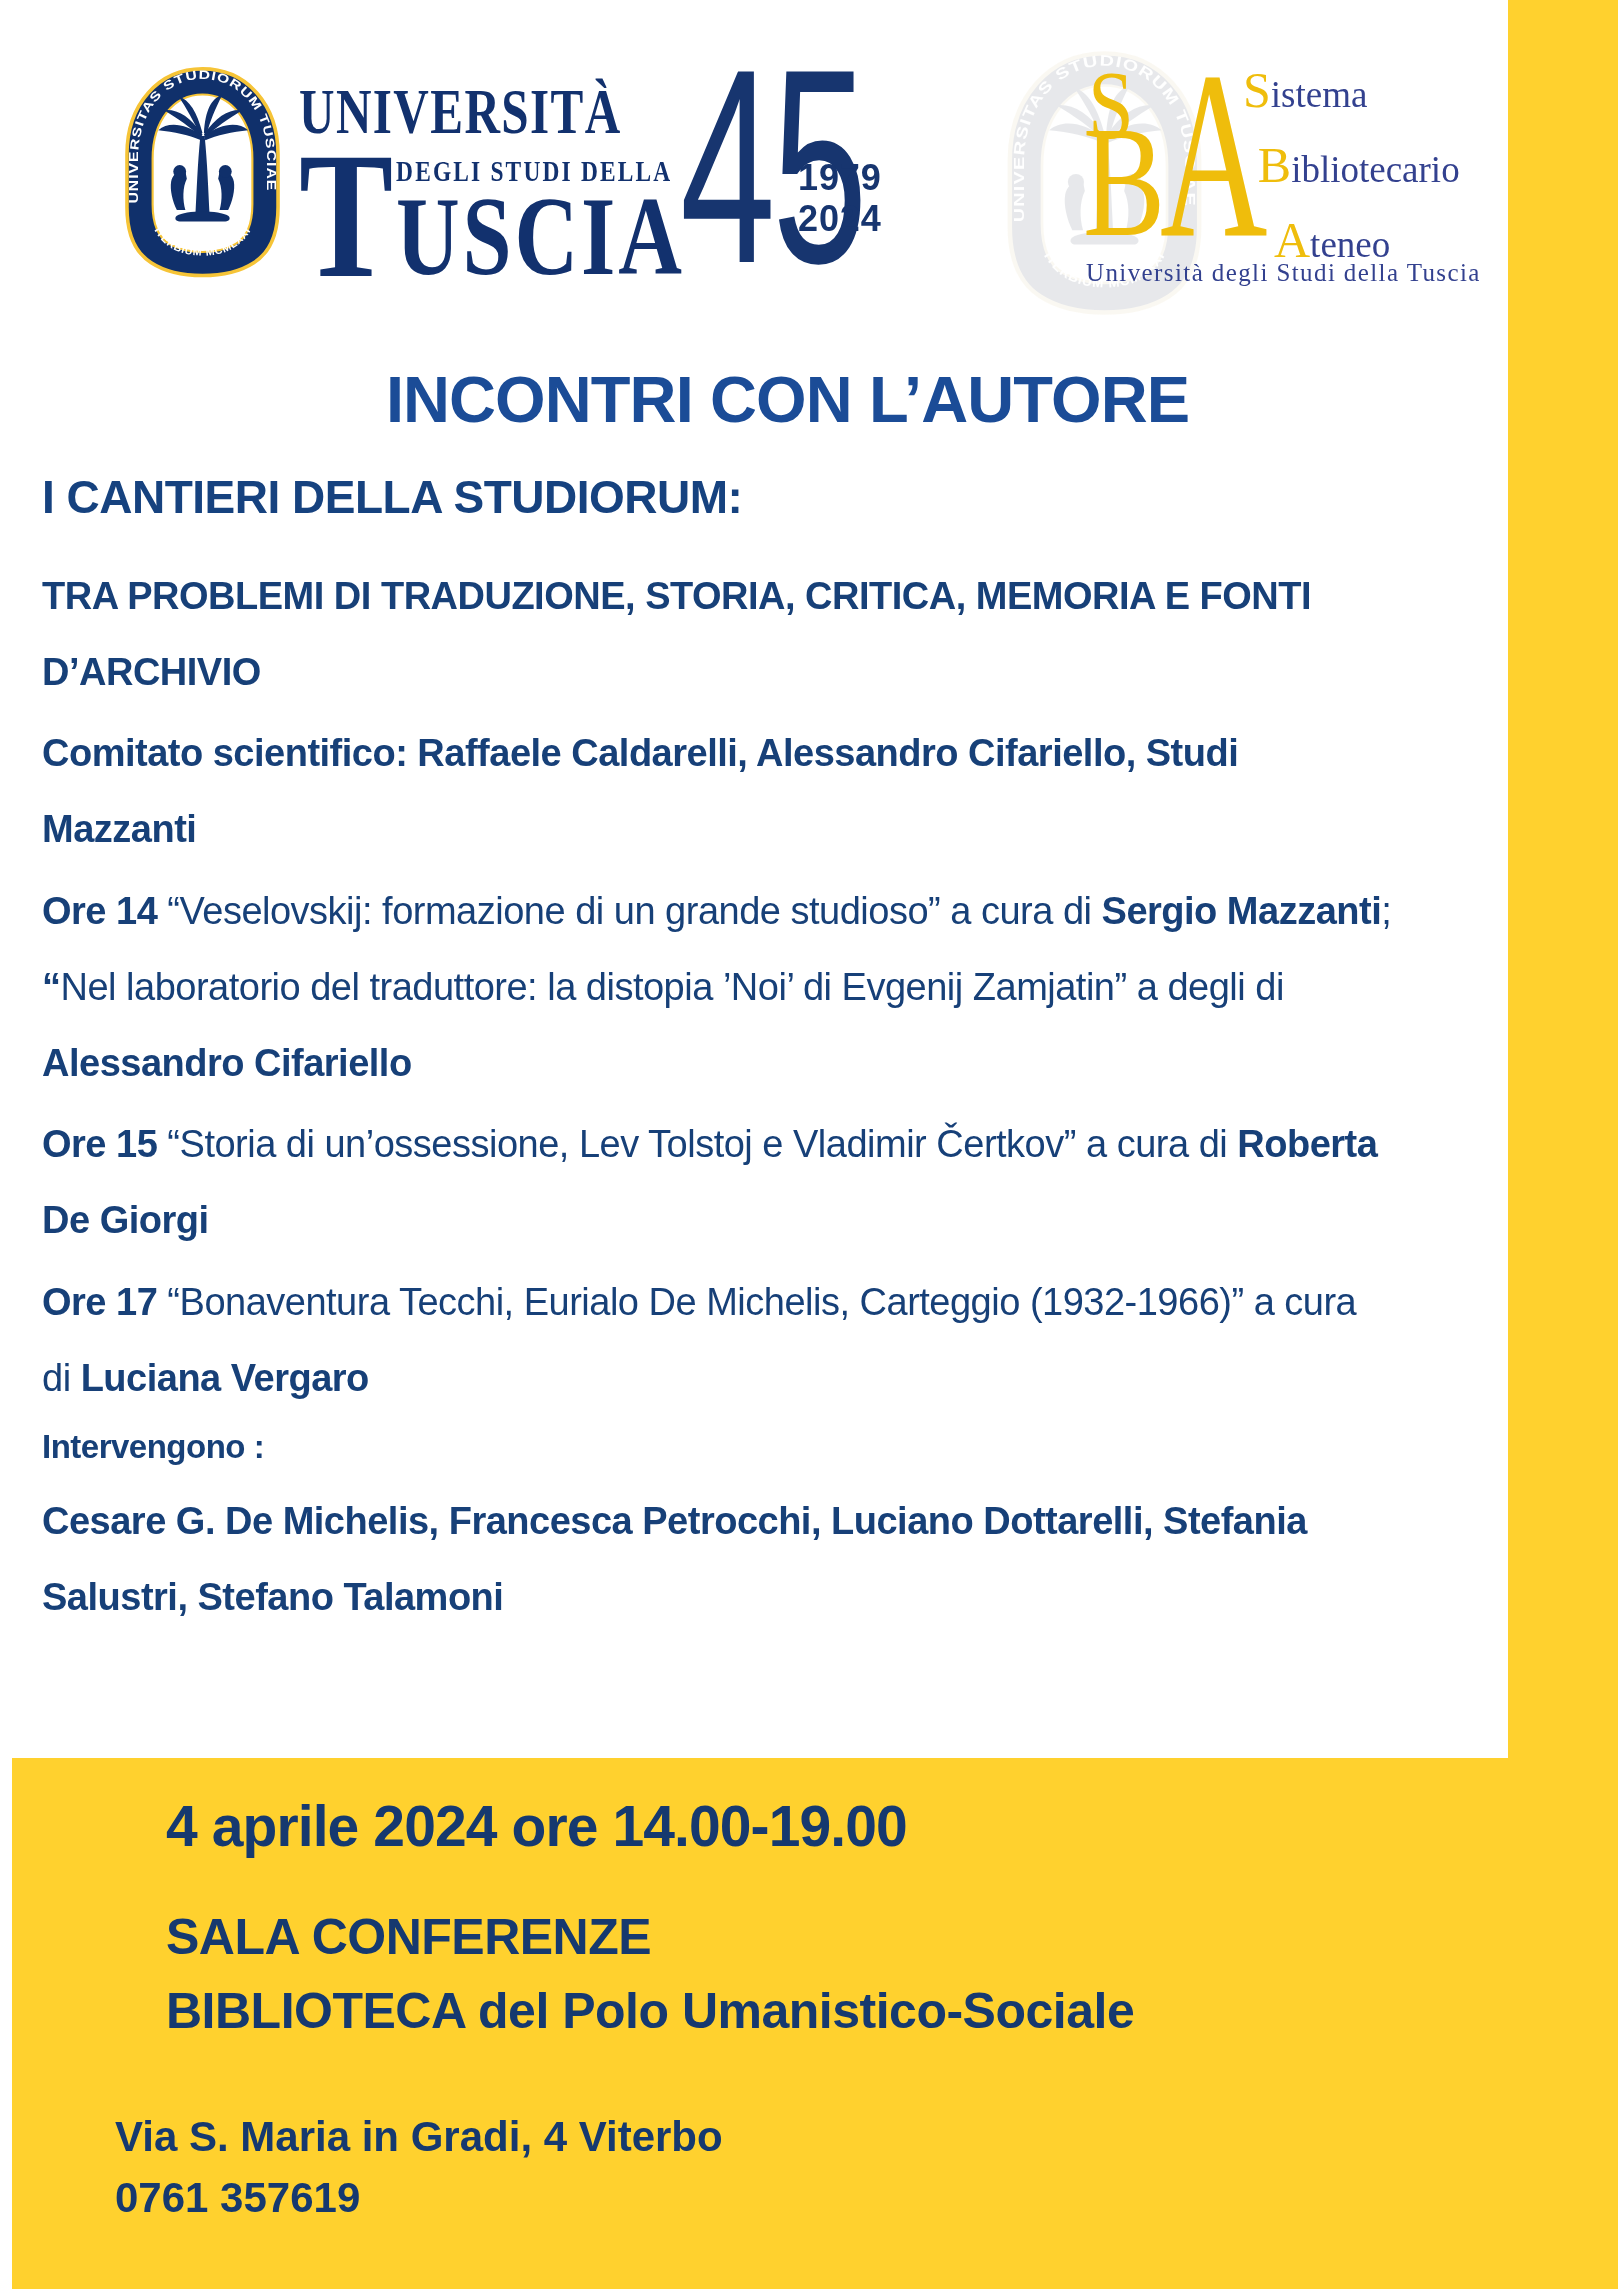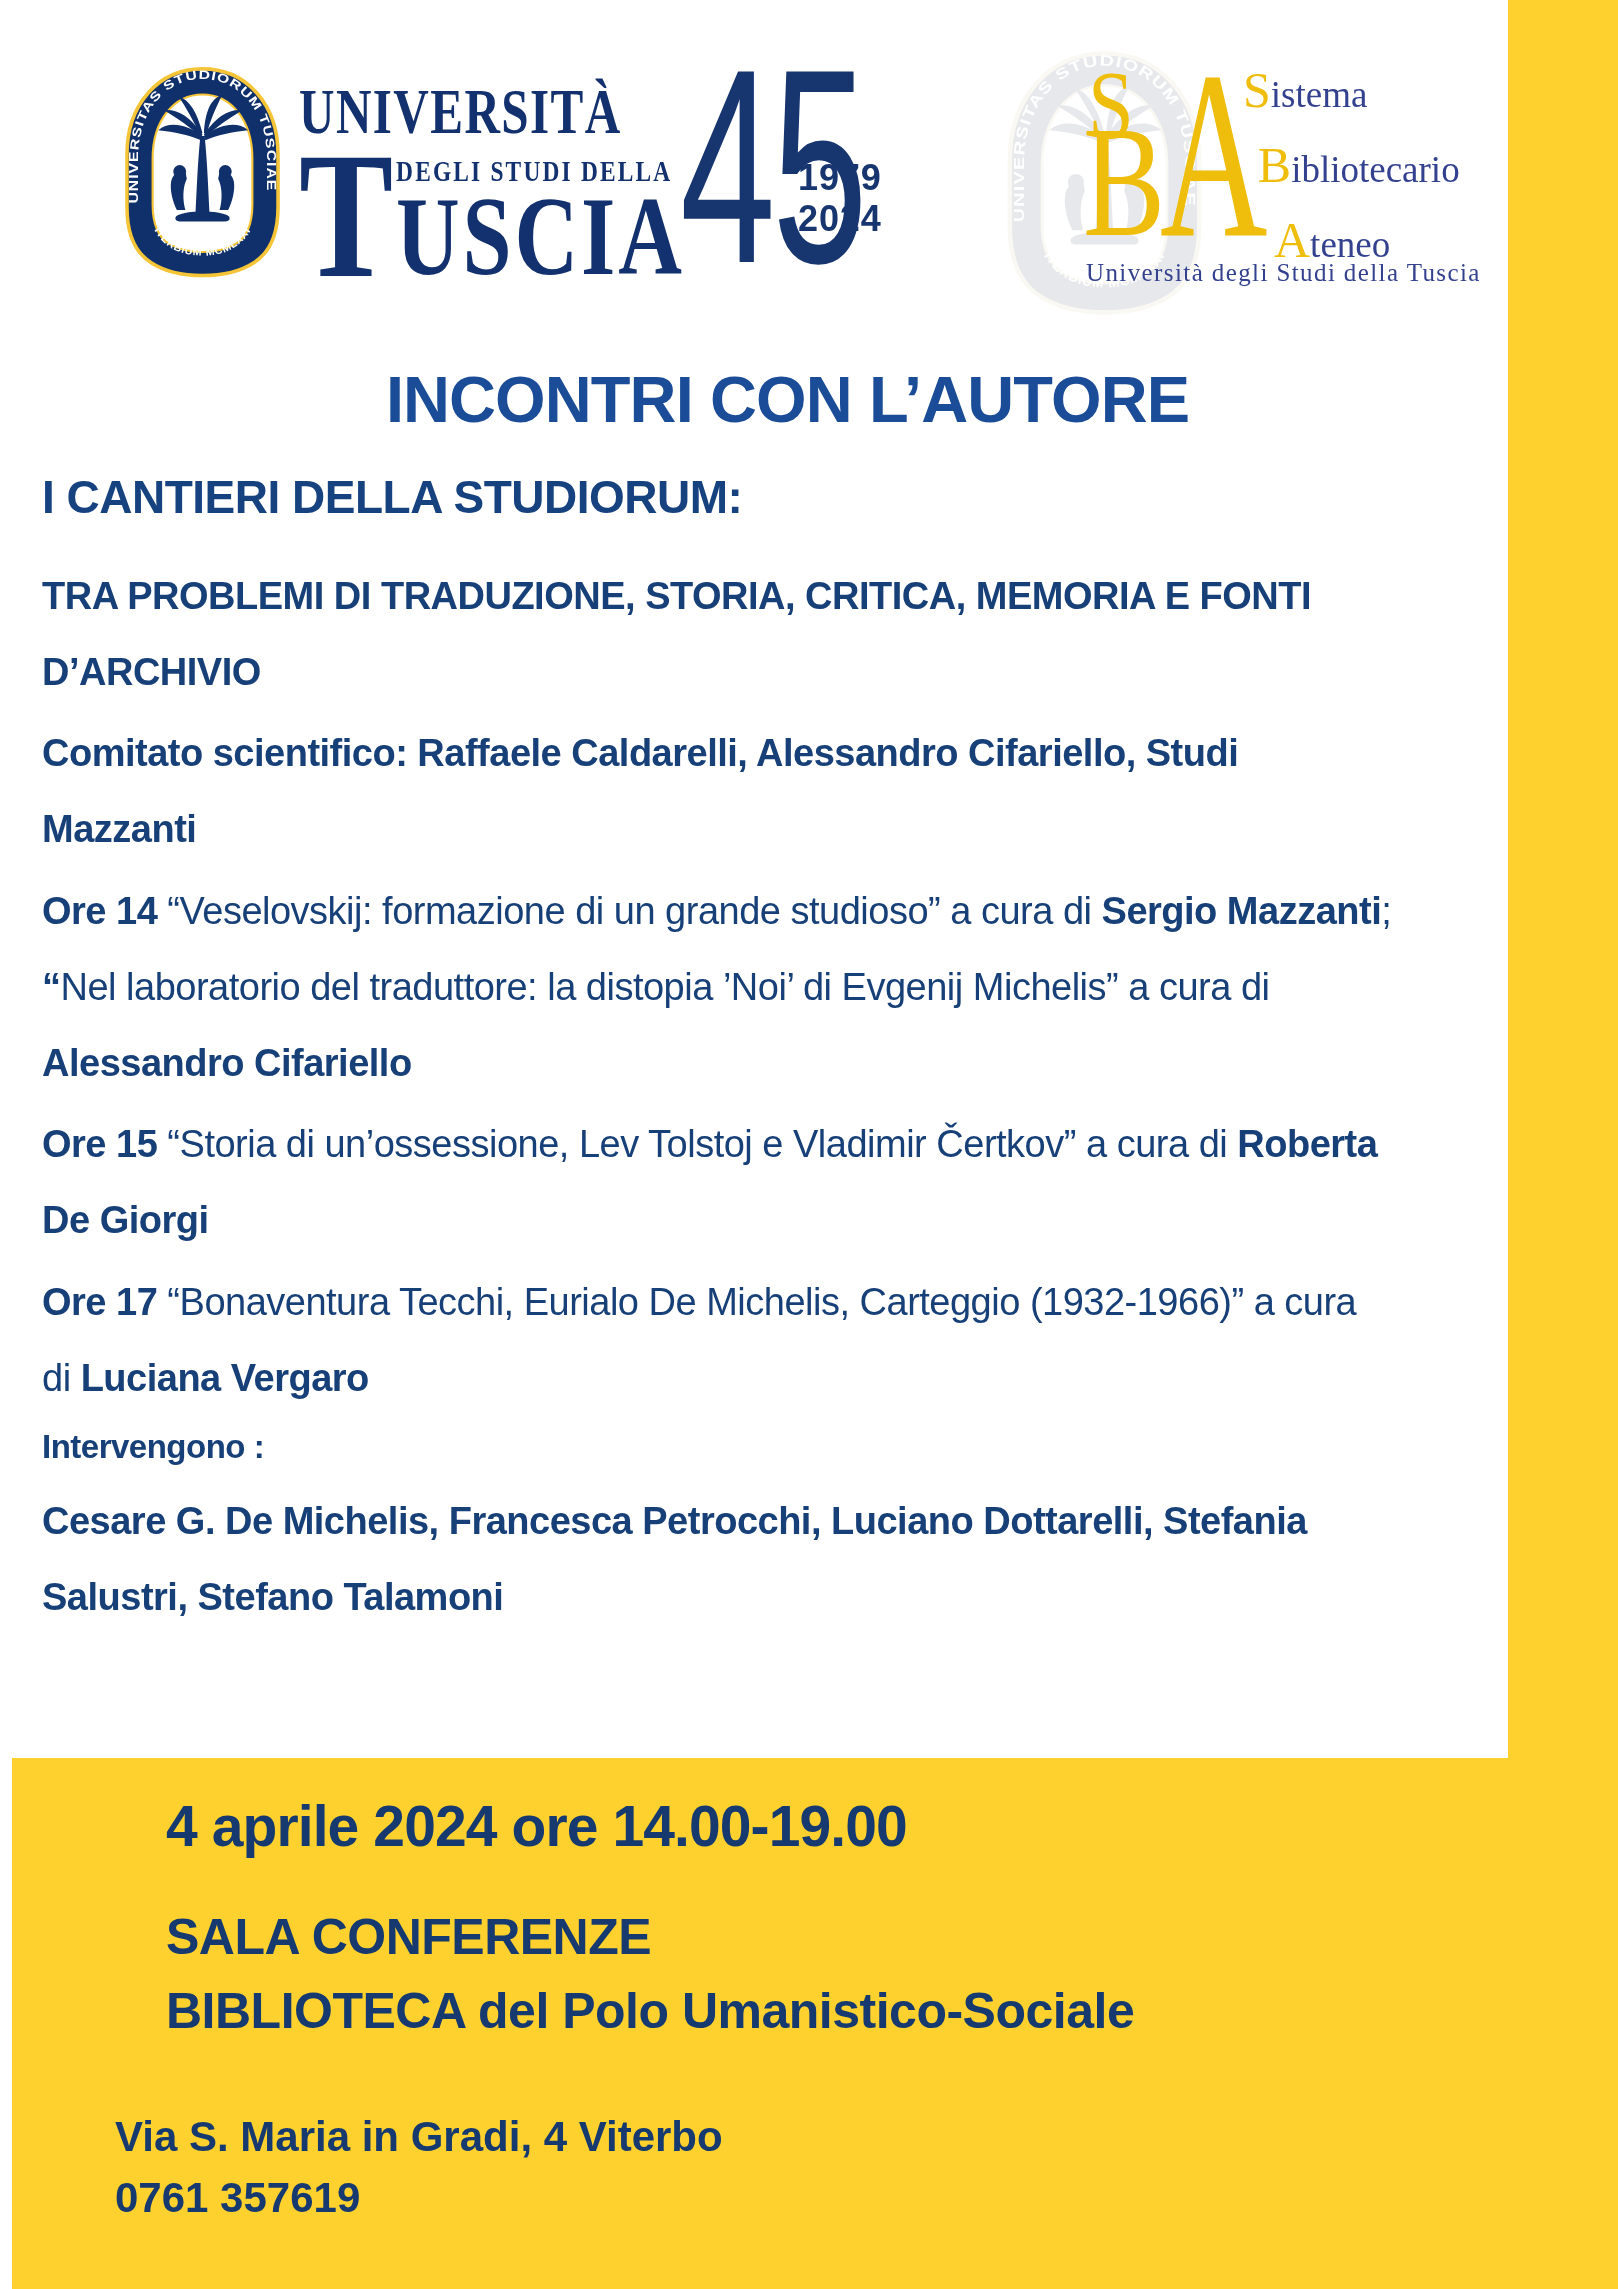--- a/index.html
+++ b/index.html
@@ -139,21 +139,21 @@
     </div>
   </div>
 
   <div class="title">INCONTRI CON L’AUTORE</div>
 
   <div class="body">
     <p class="para h1">I CANTIERI DELLA STUDIORUM:</p>
     <p class="para bold">TRA PROBLEMI DI TRADUZIONE, STORIA, CRITICA, MEMORIA E FONTI D’ARCHIVIO</p>
     <p class="para bold">Comitato scientifico: Raffaele Caldarelli, Alessandro Cifariello, Studi Mazzanti</p>
     <div>
-        <p class="para"><span class="seg-b">Ore 14</span><span> “Veselovskij: formazione di un grande studioso” a cura di </span><span class="seg-b">Sergio Mazzanti</span><span>; </span><span class="seg-b">“</span><span>Nel laboratorio del traduttore: la distopia ’</span><span class="seg-i">Noi</span><span>’ di Evgenij Michelis” a cura di </span><span class="seg-b">Alessandro Cifariello</span></p>
+        <p class="para"><span class="seg-b">Ore 14</span><span> “Veselovskij: formazione di un grande studioso” a cura di </span><span class="seg-b">Sergio Mazzanti</span><span>; </span><span class="seg-b">“</span><span>Nel laboratorio del traduttore: la distopia ’</span><span class="seg-i">Noi</span><span>’ di Evgenij Zamjatin” a degli di </span><span class="seg-b">Alessandro Cifariello</span></p>
         <p class="para"><span class="seg-b">Ore 15</span><span> “</span><span class="seg-i">Storia di un’ossessione, Lev Tolstoj e Vladimir Čertkov</span><span>” a cura di </span><span class="seg-b">Roberta De Giorgi</span></p>
         <p class="para"><span class="seg-b">Ore 17</span><span>  “</span><span class="seg-i">Bonaventura Tecchi, Eurialo De Michelis, Carteggio (1932-1966)</span><span>” a cura di  </span><span class="seg-b">Luciana Vergaro</span></p>
       </div>
     <p class="para label">Intervengono :</p>
     <p class="para bold">Cesare G. De Michelis, Francesca Petrocchi, Luciano Dottarelli, Stefania Salustri, Stefano Talamoni</p>
   </div>
 
   <div class="footer">
     <div class="f-date">4 aprile 2024 ore 14.00-19.00</div>
     <div class="f-venue">

